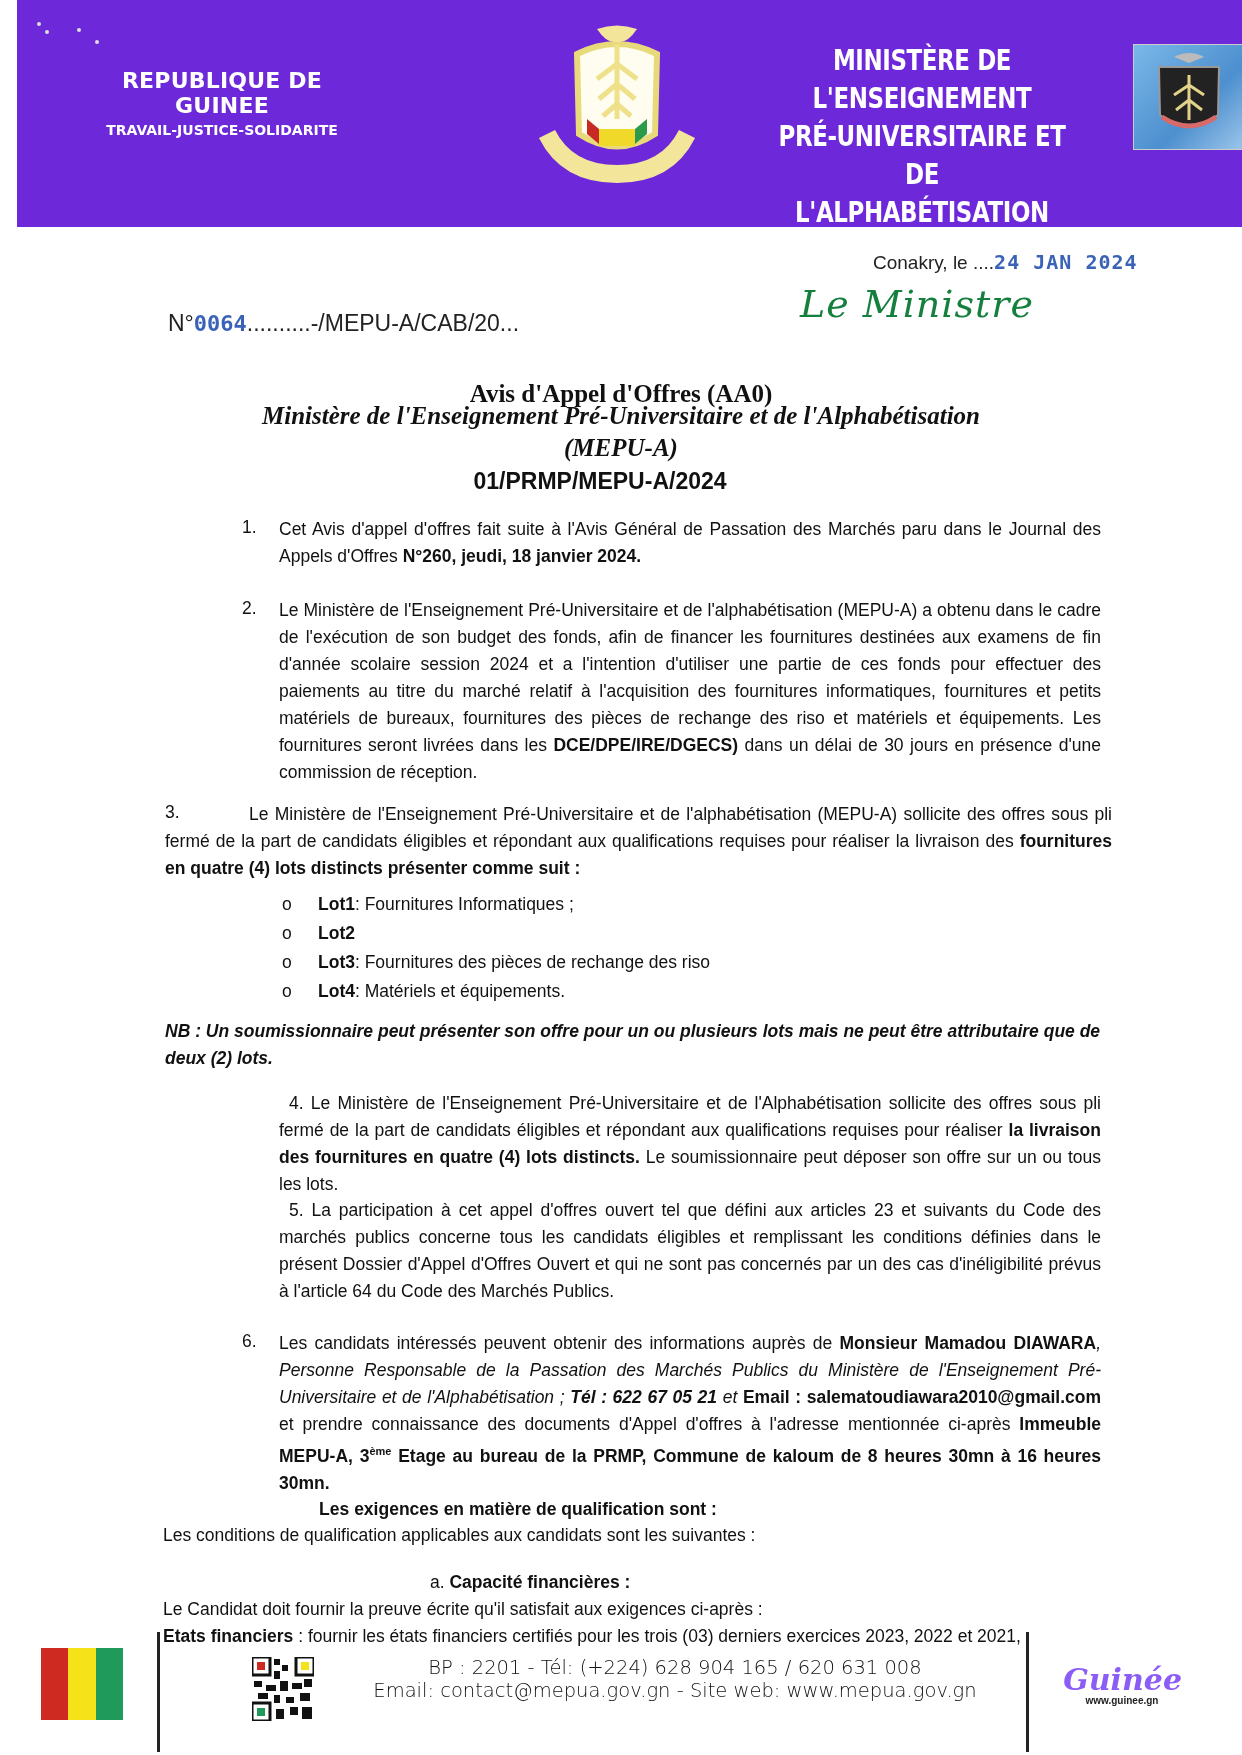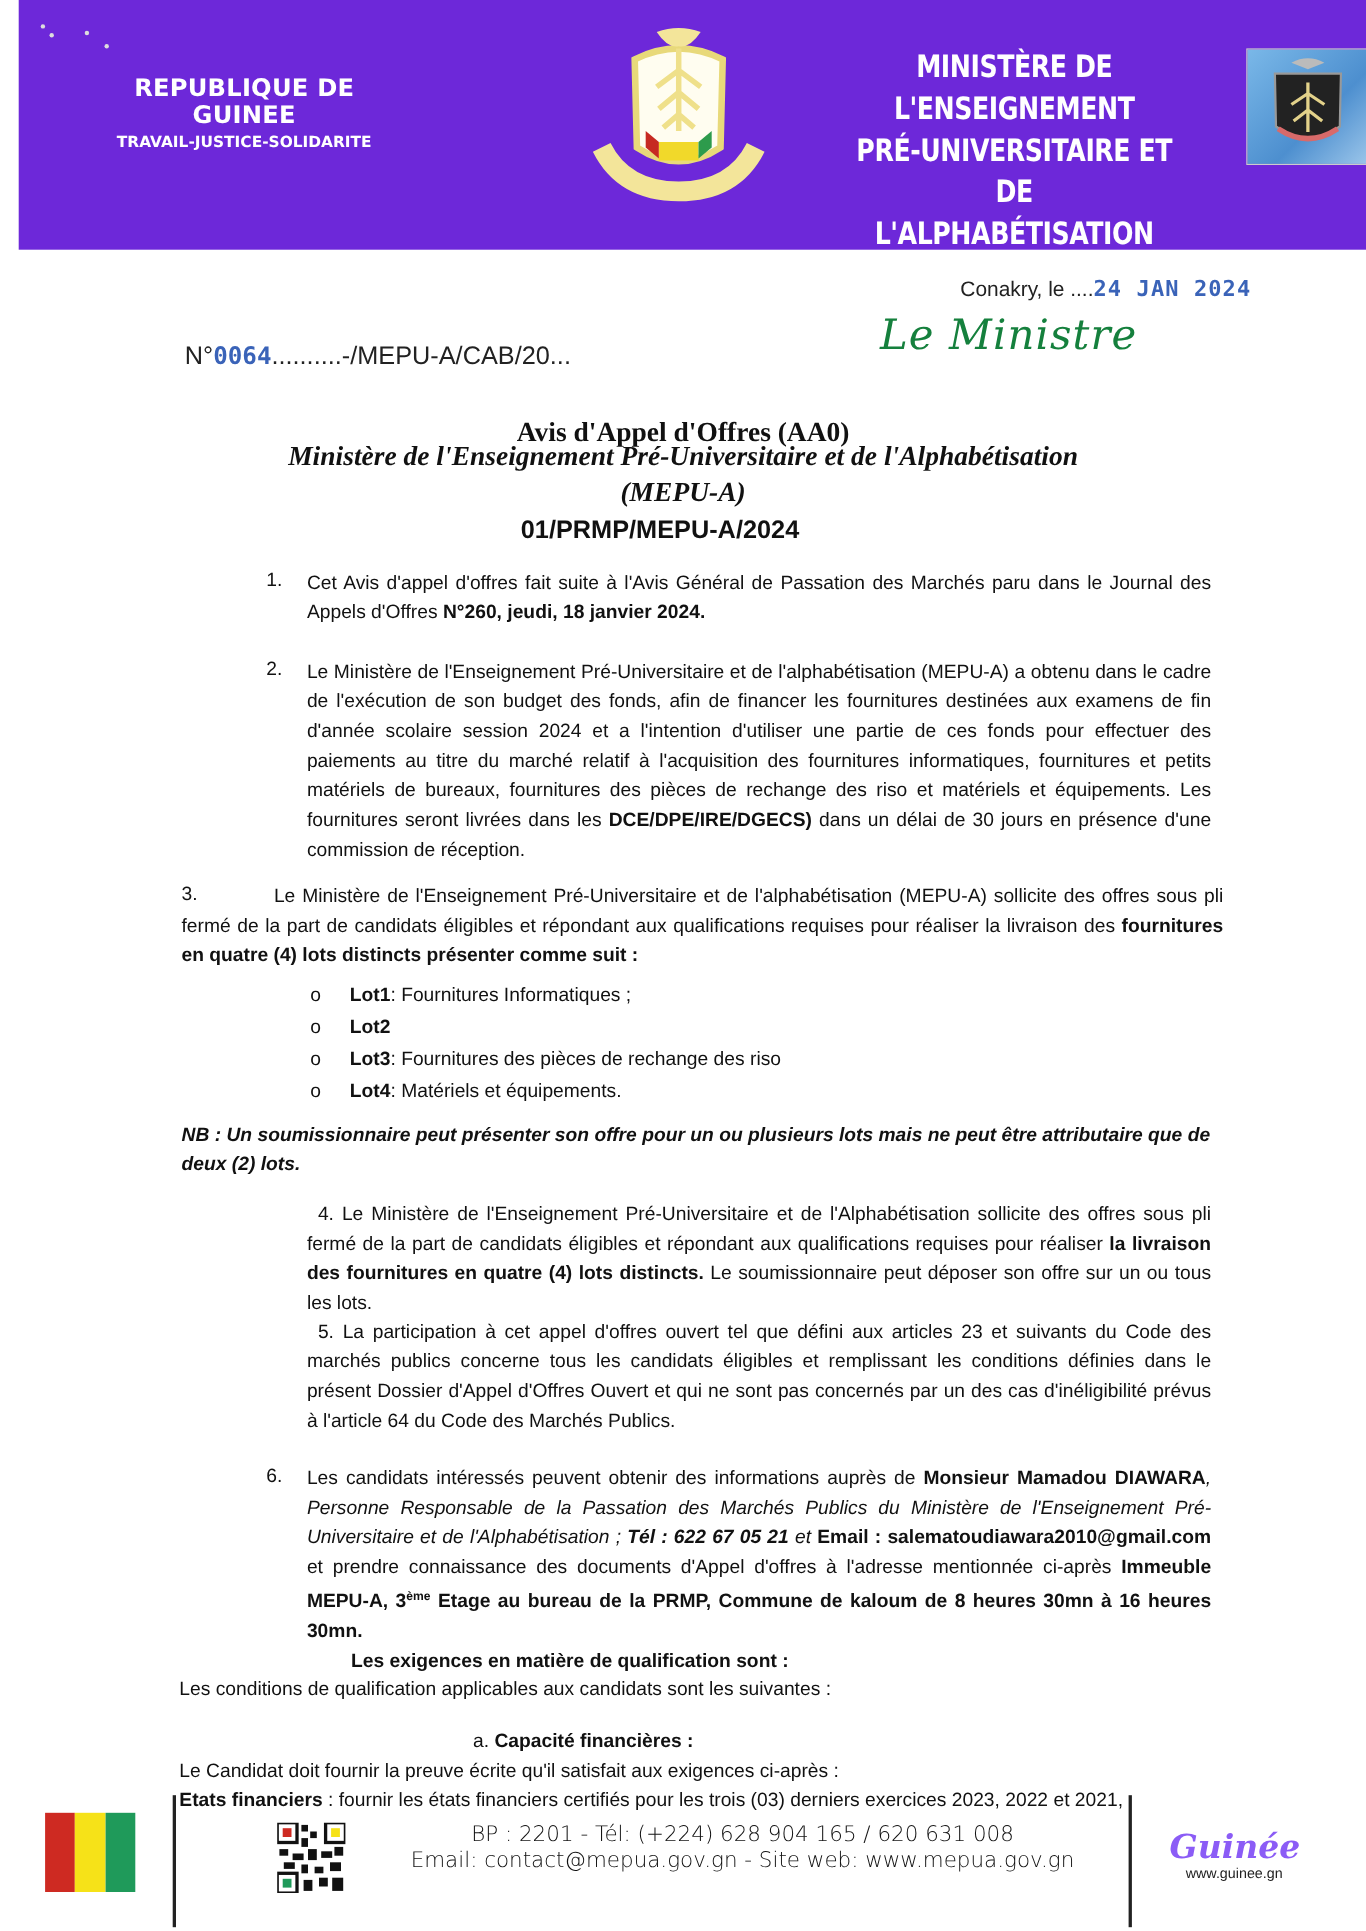--- a/index.html
+++ b/index.html
@@ -40,21 +40,21 @@
   .plain { position:absolute; font-size:17.5px; line-height:24px; }
 
   
   .flag { position:absolute; left:41px; top:1648px; width:82px; height:72px; display:flex; }
   .flag span { flex:1; }
   .vline { position:absolute; width:3px; background:#222; }
   .qr { position:absolute; left:252px; top:1657px; width:62px; height:64px; }
   .footer-addr { position:absolute; left:370px; top:1656px; width:610px; text-align:center; font-family:"DejaVu Sans", sans-serif; font-size:19.5px; line-height:23px; color:#111; font-weight:300; }
   .guinee-logo { position:absolute; left:1062px; top:1662px; width:120px; text-align:center; }
   .guinee-word { font-family:"DejaVu Serif", serif; font-weight:bold; font-style:italic; font-size:30px; color:#8b5cf6;text-align:right; }
-  .guinee-url { font-size:13px; font-weight:normal; color:#222; margin-top:-2px; }
+  .guinee-url { font-size:10px; font-weight:bold; color:#222; margin-top:-2px; }
 </style>
 </head>
 <body>
 
 <div class="header">
   <div class="specks">
     <span style="left:20px;top:22px"></span>
       <span style="left:28px;top:30px"></span>
     <span style="left:60px;top:28px"></span>
       <span style="left:78px;top:40px"></span>

